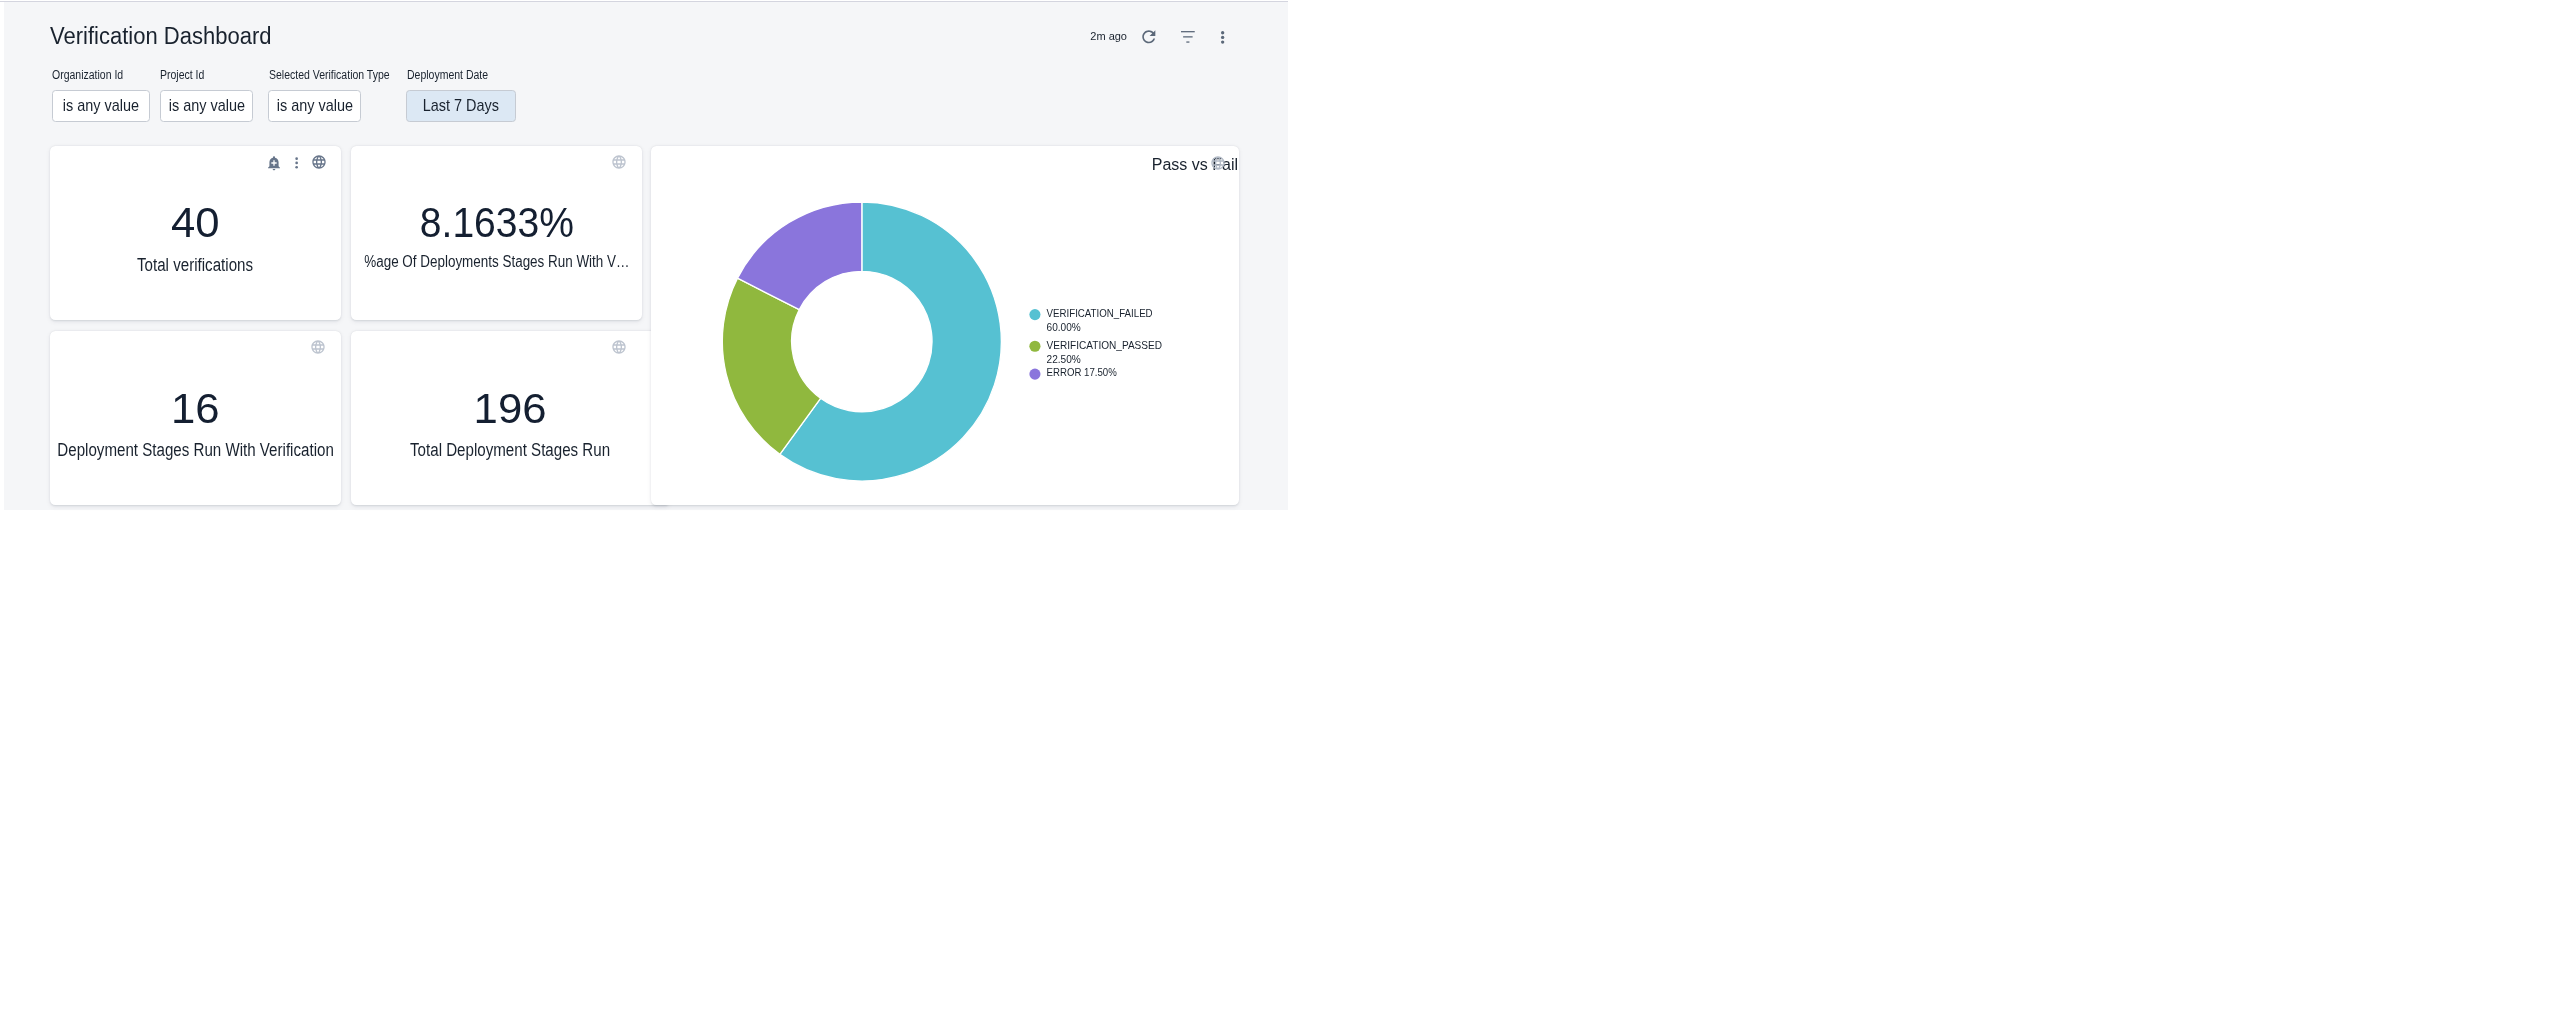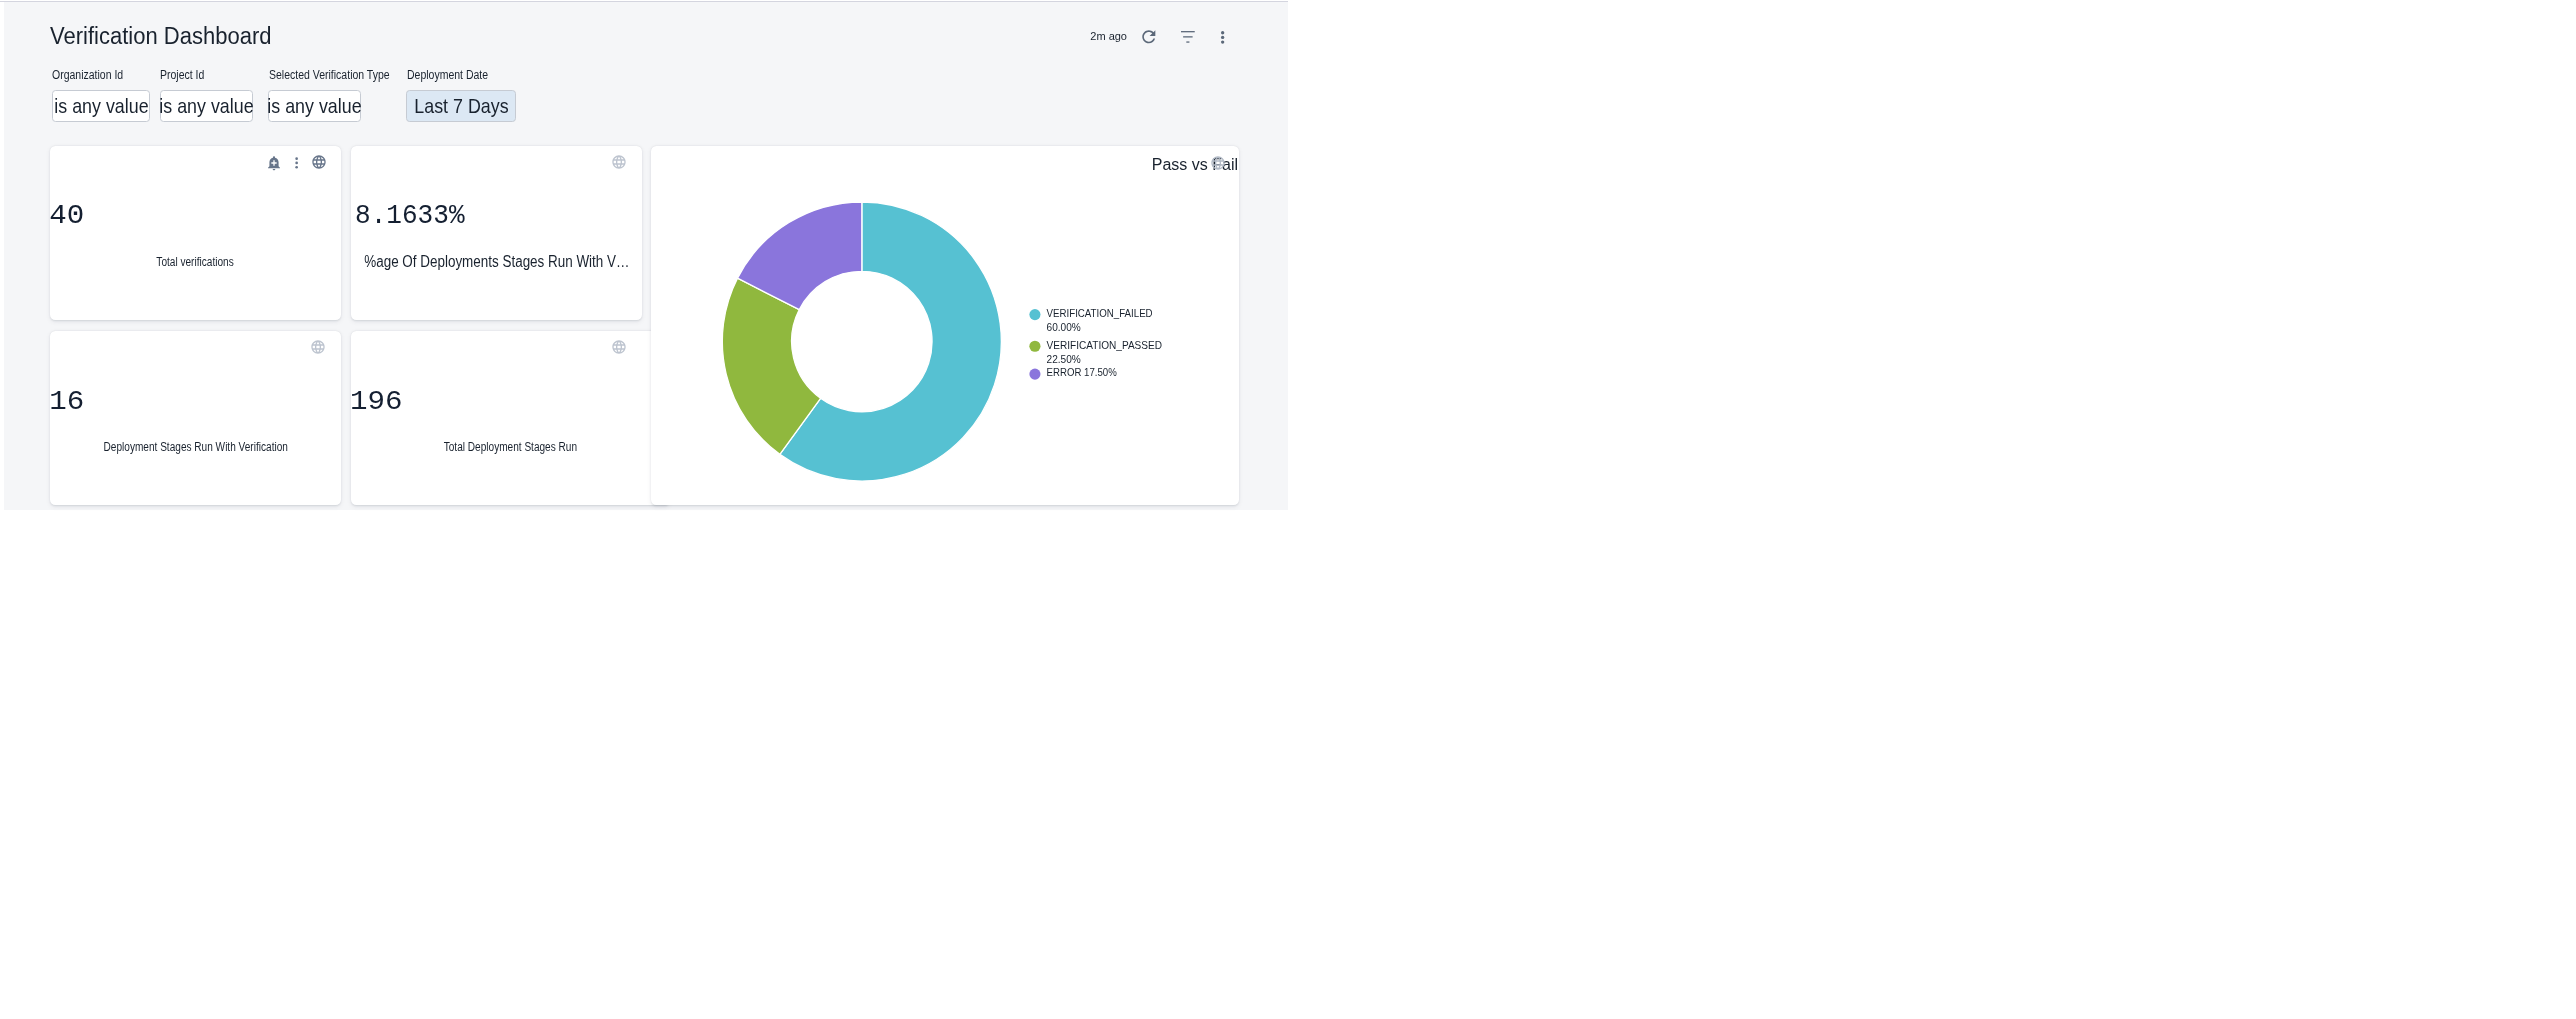--- a/index.html
+++ b/index.html
@@ -5,27 +5,27 @@
   * { margin:0; padding:0; box-sizing:border-box; }
   html,body { width:1288px; height:510px; background:#fff; font-family:"Liberation Sans", sans-serif; overflow:hidden; }
   .topline { position:absolute; left:0; top:0.9px; width:1288px; height:0.9px; background:#d4d5df; }
   .page { position:absolute; left:0; top:1.8px; width:1288px; height:508px; background:#f5f6f8; }
   .leftstrip { position:absolute; left:0; top:1.8px; width:3.6px; height:508px; background:#fff; }
   .abs { position:absolute; }
   h1.title { position:absolute; left:50px; top:21.6px; font-size:23px; font-weight:400; color:#19222e; transform:scaleX(.957); transform-origin:left top; white-space:nowrap; }
   .ago { position:absolute; top:28px; right:161px; font-size:11px; color:#19222e; }
   .flabel { position:absolute; font-size:12.5px; line-height:1; color:#19222e; transform:scaleX(.84); transform-origin:left top; white-space:nowrap; }
   .fbtn { position:absolute; top:88px; height:32px; background:#fff; border:0.9px solid #c6cbd3; border-radius:3.6px;
-          font-size:21px; color:#19222e; display:flex; align-items:center; justify-content:center; }
+          font-size:17px; color:#19222e; display:flex; align-items:center; justify-content:center; }
   .fbtn span { display:inline-block; transform:scaleX(.85); transform-origin:center; white-space:nowrap; }
   .fbtn.blue { background:#dce8f4; }
   .card { position:absolute; background:#fff; border-radius:5.3px; box-shadow:0 0.9px 1.8px rgba(20,30,50,.10), 0 1.8px 5.3px rgba(20,30,50,.07); }
-  .num { position:absolute; left:0; width:100%; display:flex; justify-content:flex-start; font-size:28px; color:#141f31; line-height:1;font-family:Liberation Mono, monospace; }
+  .num { position:absolute; left:0; width:100%; display:flex; justify-content:center; font-size:42px; color:#141f31; line-height:1; }
   .num span { display:inline-block; transform:scaleX(1.04); transform-origin:center; }
-  .vlabel { position:absolute; left:0; width:100%; display:flex; justify-content:center; font-size:12px; color:#19222e; line-height:1; white-space:nowrap; }
+  .vlabel { position:absolute; left:0; width:100%; display:flex; justify-content:center; font-size:18px; color:#19222e; line-height:1; white-space:nowrap; }
   .vlabel span { display:inline-block; transform:scaleX(.84); transform-origin:center; }
   .globe-corner { position:absolute; top:9.8px; }
   .ptitle { position:absolute; top:10.7px; width:587px; left:0; text-align:right; font-size:16px; color:#19222e; }
 </style>
 </head>
 <body>
 <div class="topline"></div>
 <div class="page"></div>
 <div class="leftstrip"></div>
 <div class="page" style="background:transparent;">

